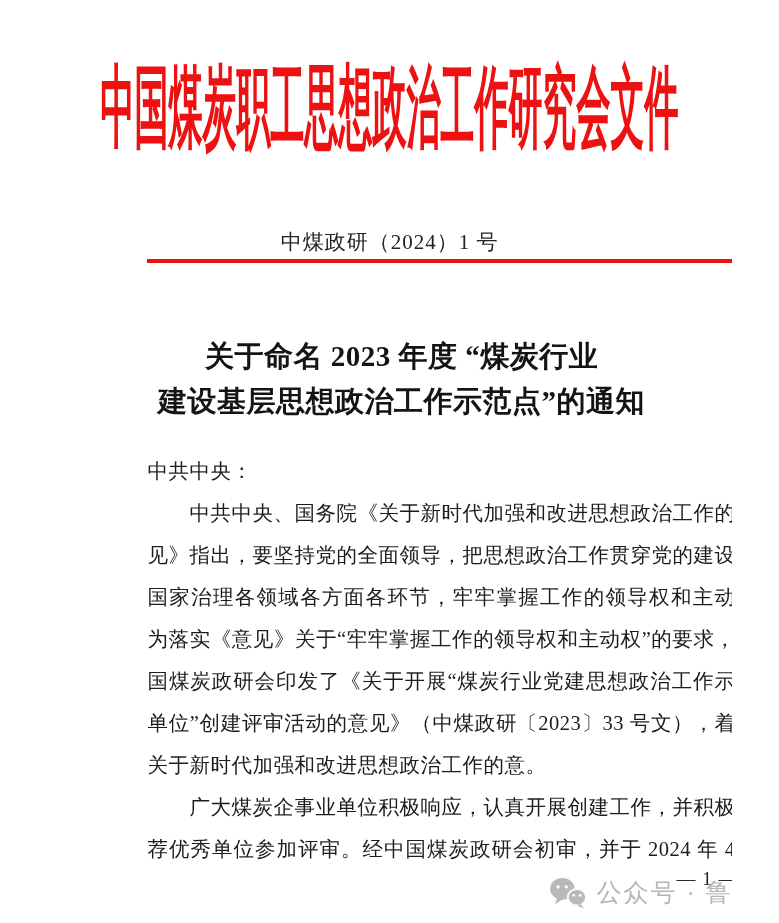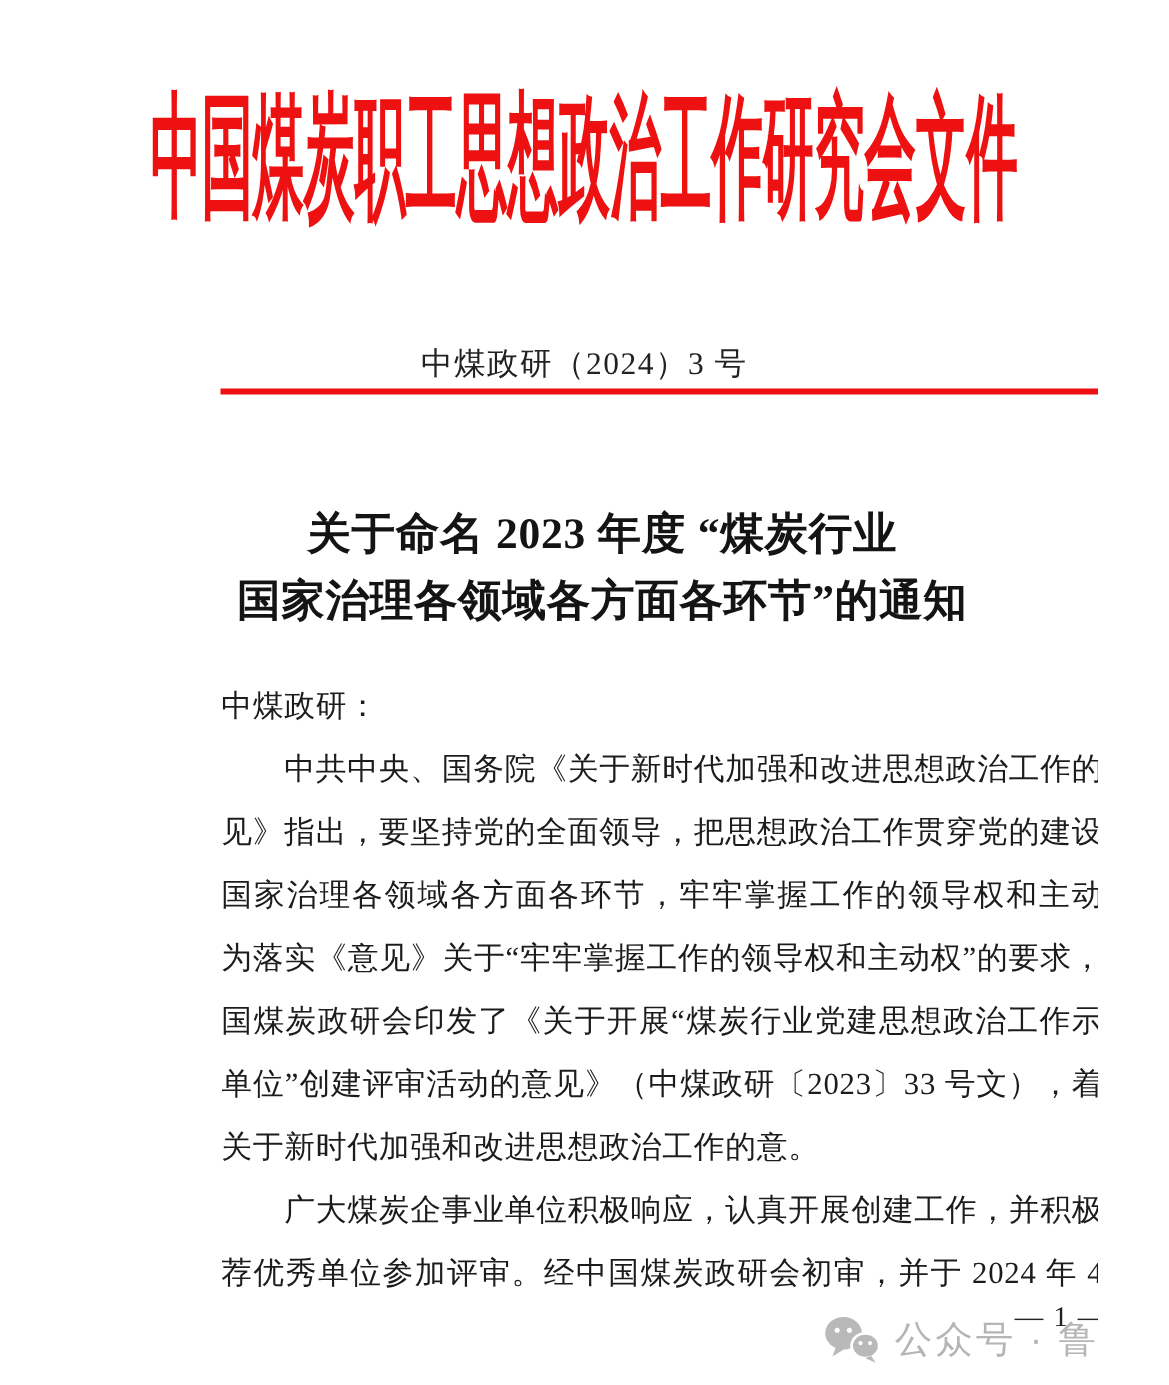--- a/index.html
+++ b/index.html
@@ -113,31 +113,31 @@
   }
   .wechat-icon { display: inline-block; width: 40px; height: 32px; }
 </style>
 </head>
 <body>
 
 <div class="page">
 
   <div class="agency-header">中国煤炭职工思想政治工作研究会文件</div>
 
-  <div class="doc-number">中煤政研（2024）3 号</div>
+  <div class="doc-number">中煤政研（2024）1 号</div>
 
   <div class="red-divider"></div>
 
   <div class="doc-title">
     <div>关于命名 2023 年度 “煤炭行业</div>
-    <div>国家治理各领域各方面各环节”的通知</div>
+    <div>建设基层思想政治工作示范点”的通知</div>
   </div>
 
   <div class="body-block">
-      <div class="body-line">中煤政研：</div>
+      <div class="body-line">中共中央：</div>
       <div class="body-line just ind">中共中央、国务院《关于新时代加强和改进思想政治工作的意</div>
       <div class="body-line just">见》指出，要坚持党的全面领导，把思想政治工作贯穿党的建设和</div>
       <div class="body-line just">国家治理各领域各方面各环节，牢牢掌握工作的领导权和主动权。</div>
       <div class="body-line just">为落实《意见》关于“牢牢掌握工作的领导权和主动权”的要求，中</div>
       <div class="body-line just">国煤炭政研会印发了《关于开展“煤炭行业党建思想政治工作示范</div>
       <div class="body-line just">单位”创建评审活动的意见》（中煤政研〔2023〕33 号文），着力在</div>
       <div class="body-line">关于新时代加强和改进思想政治工作的意。</div>
       <div class="body-line just ind">广大煤炭企事业单位积极响应，认真开展创建工作，并积极推</div>
       <div class="body-line just">荐优秀单位参加评审。经中国煤炭政研会初审，并于 2024 年 4 月 23</div>
     </div>

